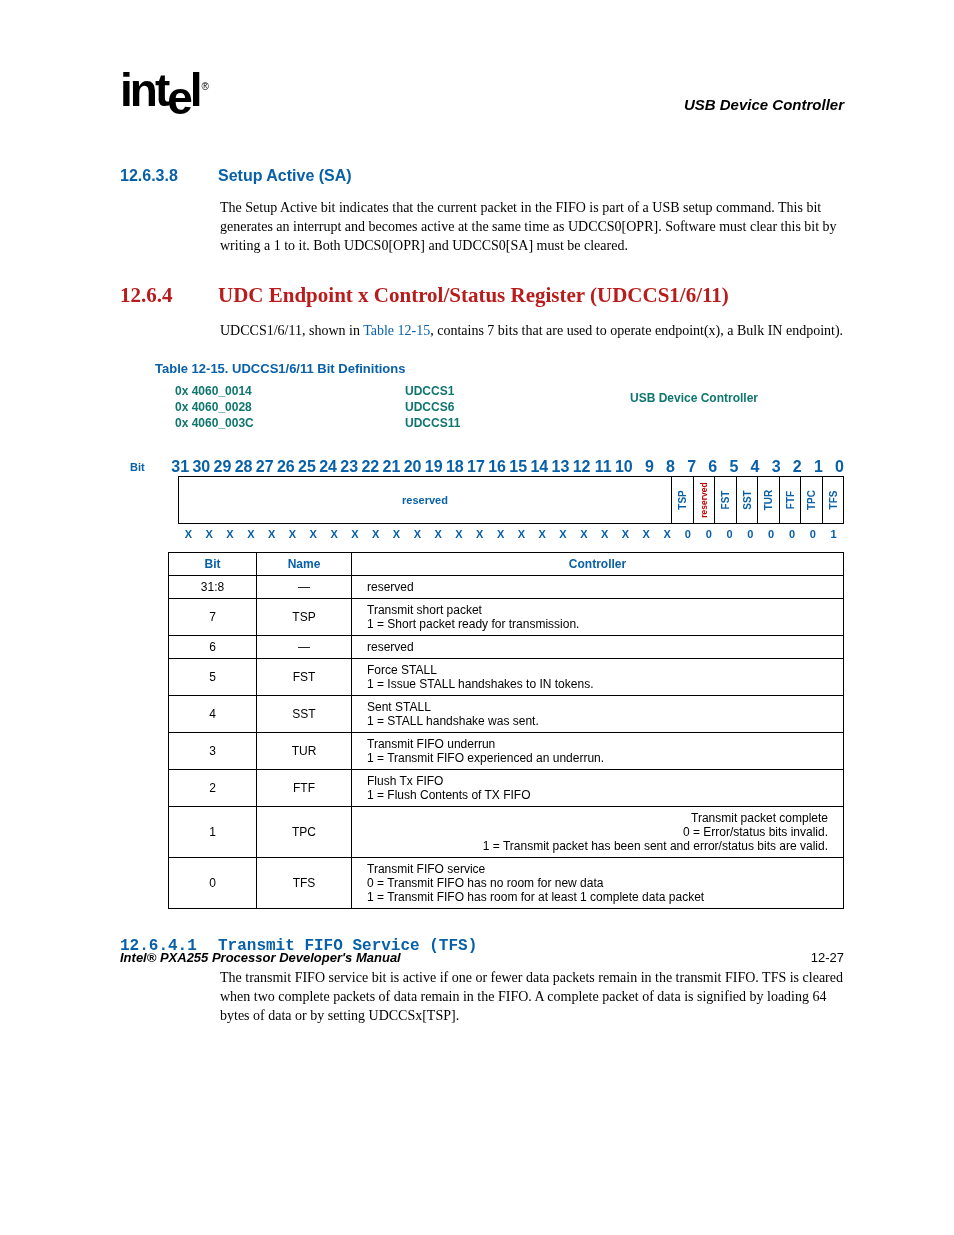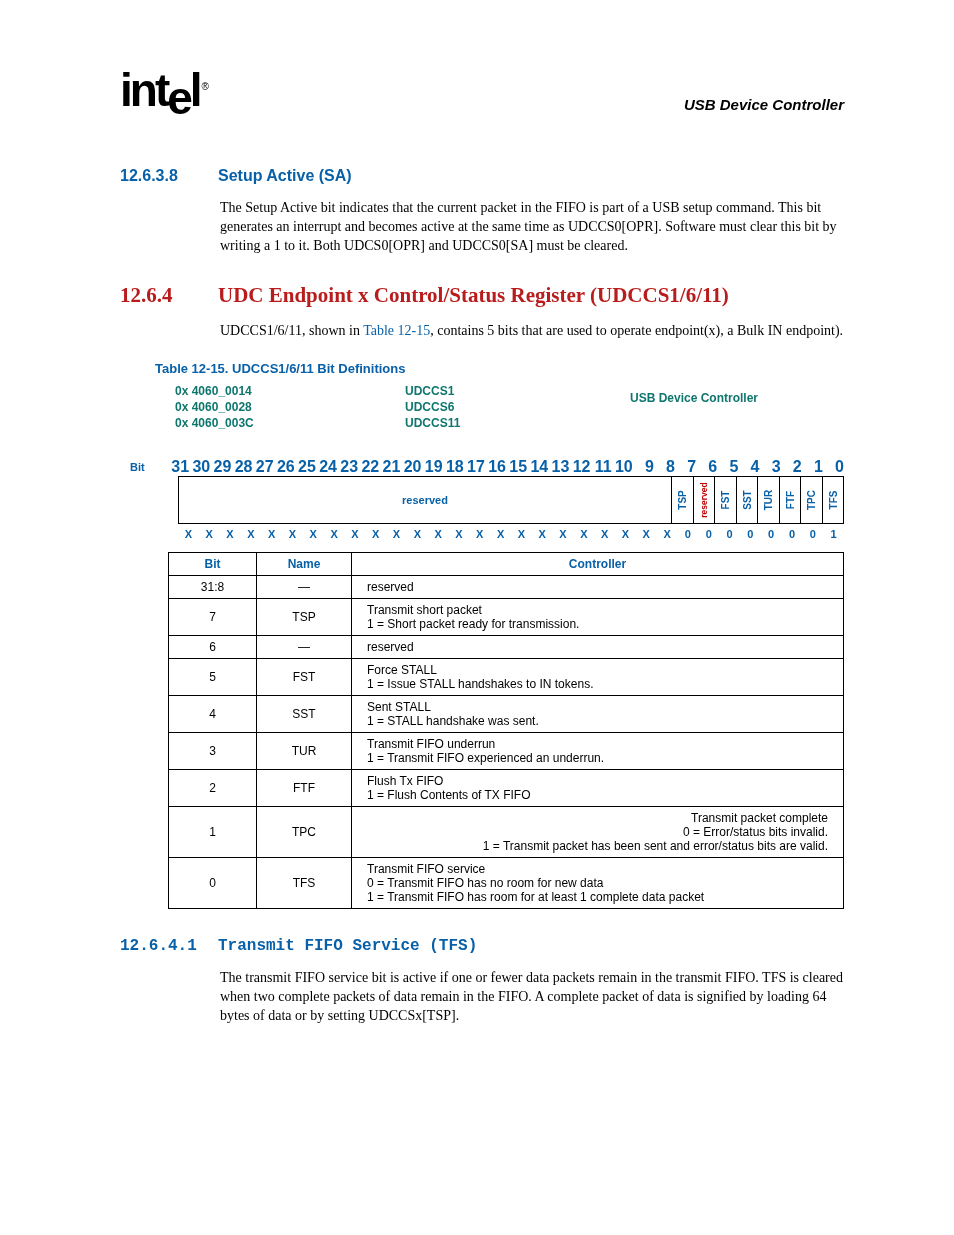--- a/index.html
+++ b/index.html
@@ -231,21 +231,21 @@
 
   <div class="h3">
     <span class="secnum">12.6.3.8</span><span>Setup Active (SA)</span>
   </div>
   <p class="para">The Setup Active bit indicates that the current packet in the FIFO is part of a USB setup command. This bit generates an interrupt and becomes active at the same time as UDCCS0[OPR]. Software must clear this bit by writing a 1 to it. Both UDCS0[OPR] and UDCCS0[SA] must be cleared.</p>
 
   <div class="h2">
     <span class="secnum2">12.6.4</span><span>UDC Endpoint x Control/Status Register (UDCCS1/6/11)</span>
   </div>
   <p class="para">
-    <span>UDCCS1/6/11, shown in </span><span class="tablink">Table 12-15</span><span>, contains 5 bits that are used to operate endpoint(x), a Bulk IN endpoint).</span>
+    <span>UDCCS1/6/11, shown in </span><span class="tablink">Table 12-15</span><span>, contains 7 bits that are used to operate endpoint(x), a Bulk IN endpoint).</span>
   </p>
 
   <div class="table-caption">Table 12-15. UDCCS1/6/11 Bit Definitions</div>
 
   <div class="reg-summary">
     <div class="col1">
       <div>0x 4060_0014</div>
       <div>0x 4060_0028</div>
       <div>0x 4060_003C</div>
     </div>
@@ -427,14 +427,18 @@
 1 =   Transmit FIFO has room for at least 1 complete data packet</td>
         </tr>
       </tbody>
   </table>
 
   <div class="h3" style="margin-top:28px;font-family:Liberation Mono, monospace;">
     <span class="secnum">12.6.4.1</span><span>Transmit FIFO Service (TFS)</span>
   </div>
   <p class="para">The transmit FIFO service bit is active if one or fewer data packets remain in the transmit FIFO. TFS is cleared when two complete packets of data remain in the FIFO. A complete packet of data is signified by loading 64 bytes of data or by setting UDCCSx[TSP].</p>
 
+  <div class="footer">
+    <span class="left">Intel® PXA255 Processor Developer's Manual</span>
+    <span>12-27</span>
+  </div>
 
 </div>
 
 </body></html>

